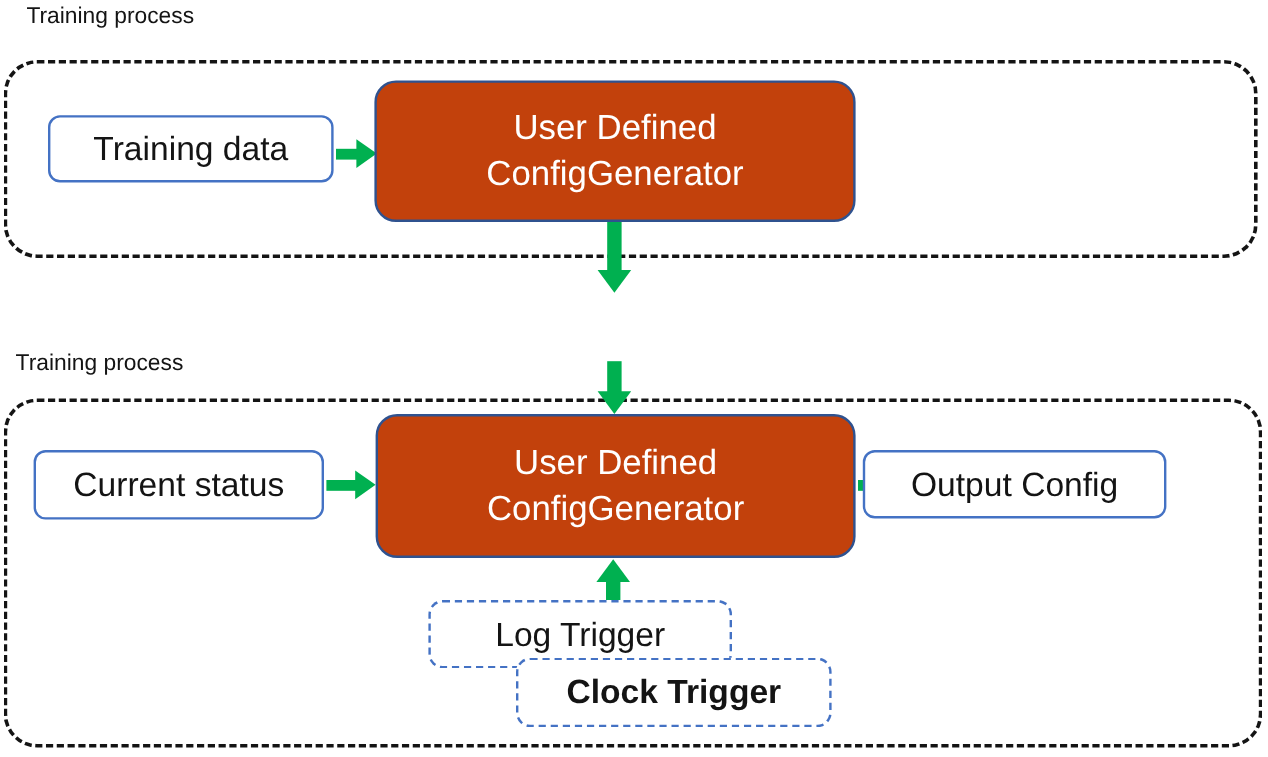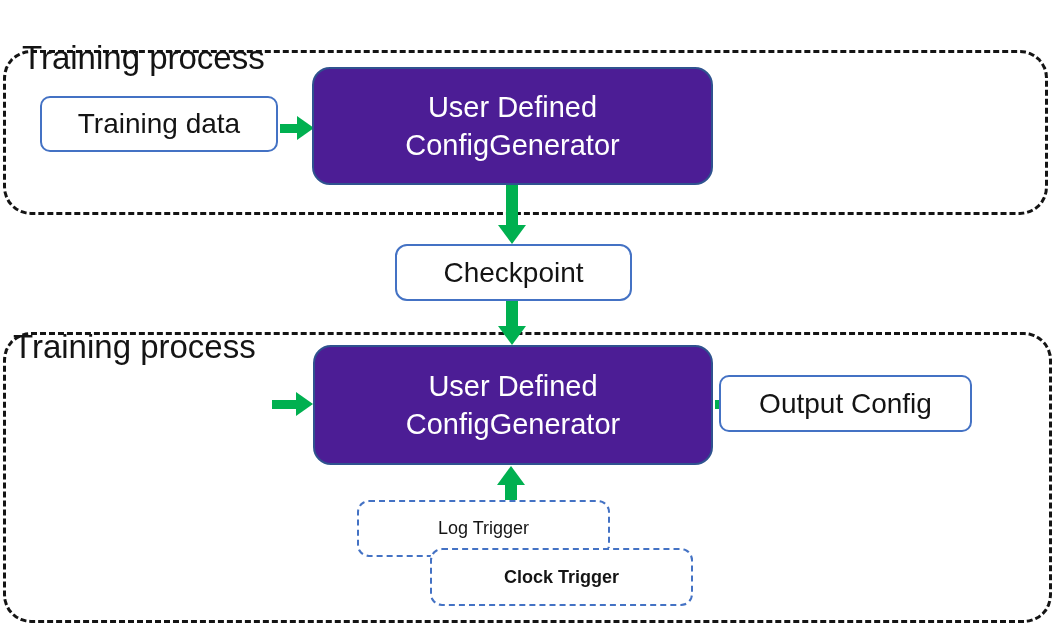--- a/index.html
+++ b/index.html
@@ -9,24 +9,23 @@
   .canvas {
     position: relative;
     width: 1057px;
     height: 631px;
     background: #ffffff;
     overflow: hidden;
   }
 
   .section-label {
     position: absolute;
-    font-size: 33px;
+    font-size: 19px;
     color: #141414;
     white-space: nowrap;
-    margin-top: 36px;
   }
   .label-training  { left: 22px; top: 3px; }
   .label-inference { left: 13px; top: 292px; }
 
   .dashed-container {
     position: absolute;
     border: 3px dashed #141414;
     border-radius: 28px;
     background: transparent;
   }
@@ -46,21 +45,21 @@
     white-space: nowrap;
     z-index: 3;
   }
   .box-training-data  { left: 40px;  top: 96px;  width: 238px; height: 56px; }
   .box-checkpoint     { left: 395px; top: 244px; width: 237px; height: 57px; border-radius: 12px; }
   .box-current-status { left: 28px;  top: 375px; width: 242px; height: 58px; }
   .box-output-config  { left: 719px; top: 375px; width: 253px; height: 57px; }
 
   .gen-box {
     position: absolute;
-    background: #4c1d95;
+    background: #c2410c;
     border: 2px solid #2F528F;
     border-radius: 18px;
     display: flex;
     flex-direction: column;
     align-items: center;
     justify-content: center;
     color: #ffffff;
     font-size: 29px;
     line-height: 1.32;
     text-align: center;
@@ -70,21 +69,21 @@
   .gen-inference { left: 313px; top: 345px; width: 400px; height: 120px; }
 
   .trigger-box {
     position: absolute;
     background: #ffffff;
     border: 2.5px dashed #4472C4;
     border-radius: 12px;
     display: flex;
     align-items: center;
     justify-content: center;
-    font-size: 18px;
+    font-size: 28px;
     color: #141414;
     white-space: nowrap;
   }
   .box-log-trigger   { left: 357px; top: 500px; width: 253px; height: 57px; z-index: 4; }
   .box-clock-trigger { left: 430px; top: 548px; width: 263px; height: 58px; z-index: 5; font-weight: bold; }
 
   
   .arrow { position: absolute; z-index: 1; }
   .shaft { position: absolute; background: #00B050; }
   .head  { position: absolute; width: 0; height: 0; }
@@ -149,33 +148,33 @@
   <div class="gen-box gen-training">
     <span>User Defined</span>
     <span>ConfigGenerator</span>
   </div>
 
   <div class="arrow arr-d arrow-gen-to-ckpt">
     <div class="shaft"></div>
     <div class="head"></div>
   </div>
 
-  <div class="io-box box-checkpoint">
-    <span>Checkpoint</span>
-  </div>
 
   <div class="arrow arr-d arrow-ckpt-to-gen">
     <div class="shaft"></div>
     <div class="head"></div>
   </div>
 
   <div class="section-label label-inference">Training process</div>
 
   <div class="dashed-container container-inference"></div>
 
+  <div class="io-box box-current-status">
+    <span>Current status</span>
+  </div>
 
   <div class="arrow arr-r arrow-infer-in">
     <div class="shaft"></div>
     <div class="head"></div>
   </div>
 
   <div class="gen-box gen-inference">
     <span>User Defined</span>
     <span>ConfigGenerator</span>
   </div>

